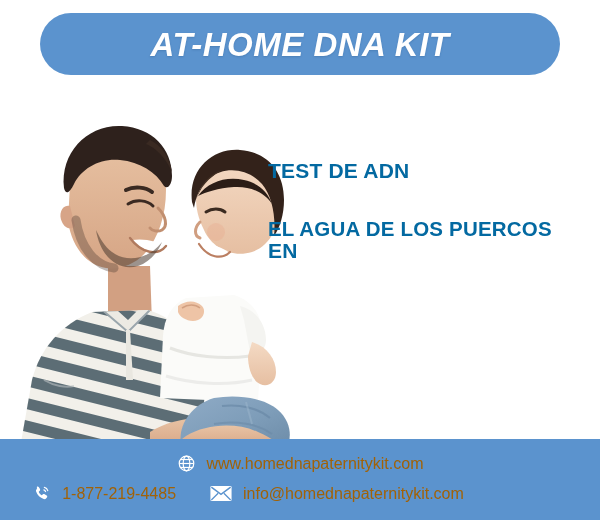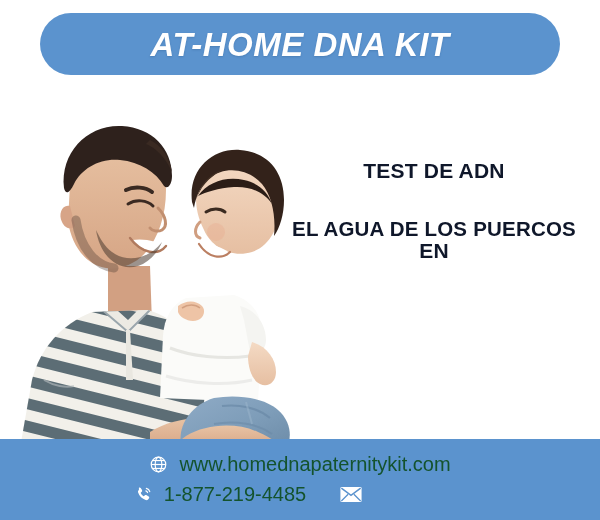--- a/index.html
+++ b/index.html
@@ -56,22 +56,22 @@
     overflow: hidden;
   }
   #photo-canvas { display:block; }
 
   
   #headline {
     position: absolute;
     left: 268px;
     top: 160px;
     width: 332px;
-    text-align: center;
-    color: #0f172a;
+    text-align: left;
+    color: #0369a1;
   }
   .headline-line {
     font-size: 21px;
     font-weight: bold;
     letter-spacing: 0.2px;
     line-height: 1;
     white-space: nowrap;
   }
   #headline-l1 { margin-bottom: 38px; }
   #headline-l2 { margin-bottom: 38px; }
@@ -99,22 +99,22 @@
     width: 600px;
     justify-content: center;
   }
   #footer-row-contact {
     left: 0;
     top: 484px;
     width: 496px;
     justify-content: center;
   }
   .footer-text {
-    font-size: 20px;
-    color: #14532d;
+    font-size: 16px;
+    color: #a16207;
     line-height: 1;
   }
   .footer-icon { display: inline-flex; align-items: center; }
   .gap-after-icon { margin-left: 11px; }
   .contact-gap { margin-left: 34px; }
 </style>
 </head>
 <body>
 
 <div id="card">
@@ -268,15 +268,16 @@
     </span>
     <span class="footer-text gap-after-icon">1-877-219-4485</span>
 
     <span class="footer-icon contact-gap">
       <svg width="22" height="17" viewBox="0 0 26 19">
         <rect x="0.5" y="0.5" width="25" height="18" rx="1.6" fill="#ffffff"></rect>
         <path d="M1.6 2 L13 10.4 L24.4 2" fill="none" stroke="#5b93ce" stroke-width="1.8"></path>
         <path d="M1.6 17.2 L9.6 9.2 M24.4 17.2 L16.4 9.2" fill="none" stroke="#5b93ce" stroke-width="1.5"></path>
       </svg>
     </span>
+    <span class="footer-text gap-after-icon">info@homednapaternitykit.com</span>
   </div>
 
 </div>
 
 </body></html>

